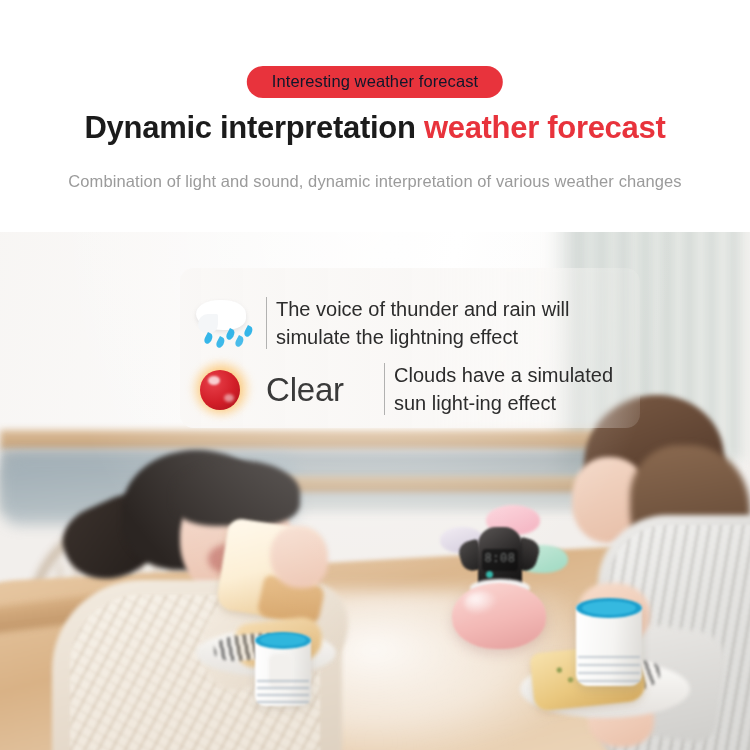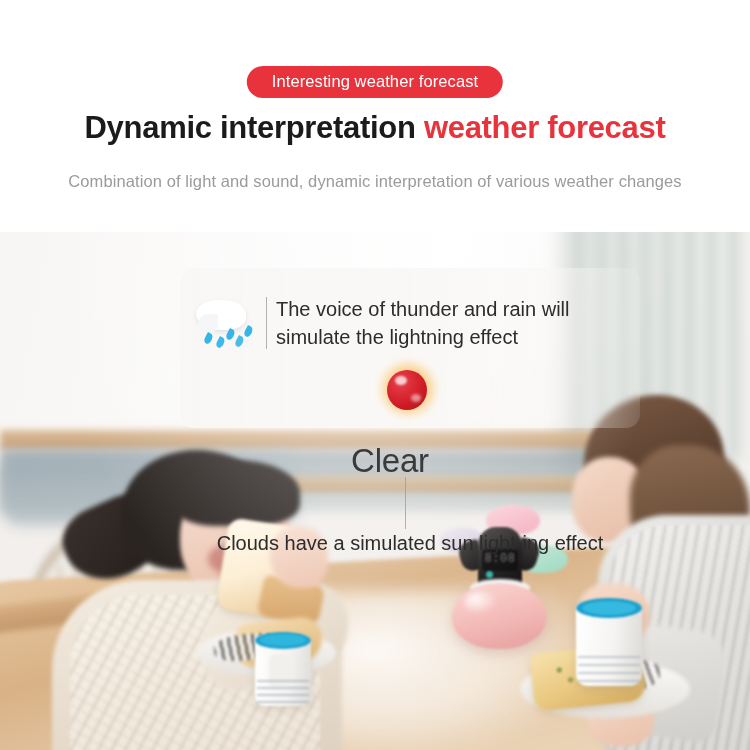--- a/index.html
+++ b/index.html
@@ -30,21 +30,21 @@
     text-align: center;
     background: #ffffff;
   }
 
   .badge {
     position: absolute;
     left: 50%;
     top: 66px;
     transform: translateX(-50%);
     background: #e8333c;
-    color: #ffffff;
+    color: #0f172a;
     font-size: 16.5px;
     font-weight: 400;
     letter-spacing: .1px;
     padding: 7px 25px 8px 25px;
     border-radius: 20px;
     white-space: nowrap;
     line-height: 1;
   }
 
   .headline {
@@ -629,21 +629,21 @@
 
   .feature-row {
     position: absolute;
     left: 0;
     width: 460px;
     height: 62px;
     display: flex;
     align-items: center;
   }
   .row-rain  { top: 24px; }
-  .row-clear { top: 90px; flex-direction: column; }
+  .row-clear { top: 90px; }
 
   .f-icon {
     position: relative;
     width: 86px;
     height: 62px;
     flex: 0 0 86px;
   }
 
   
   .ri-cloud {

